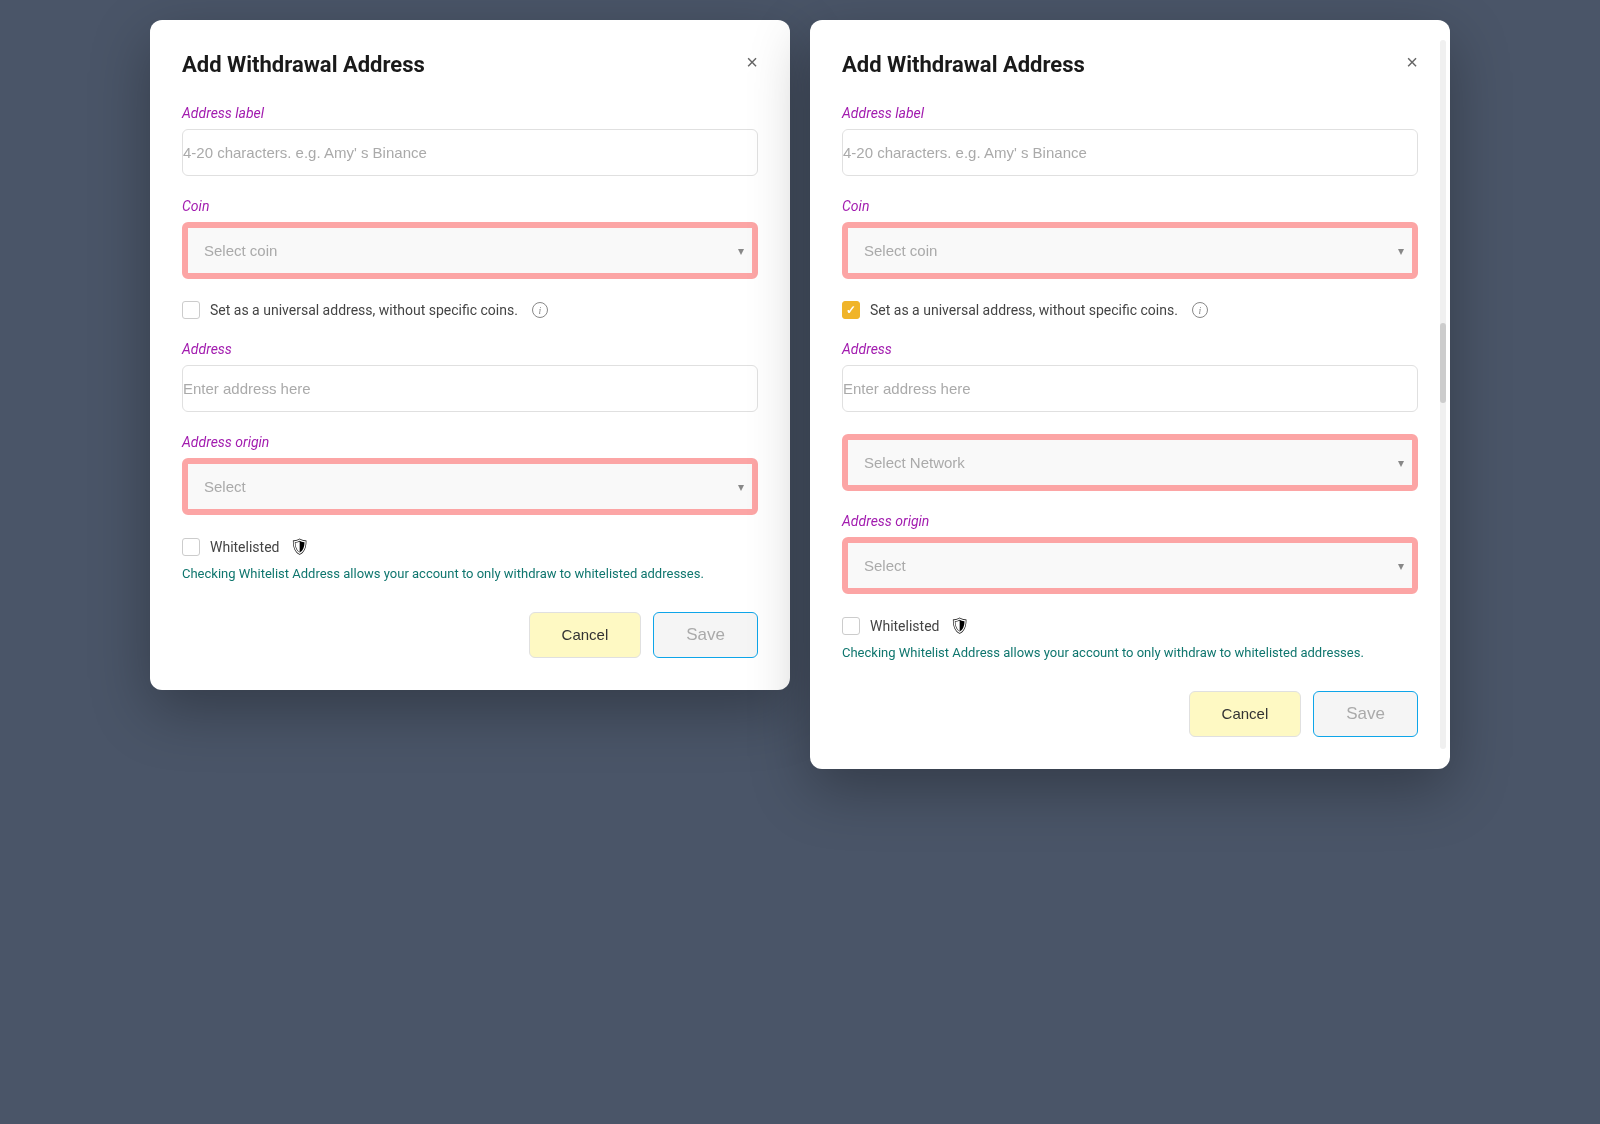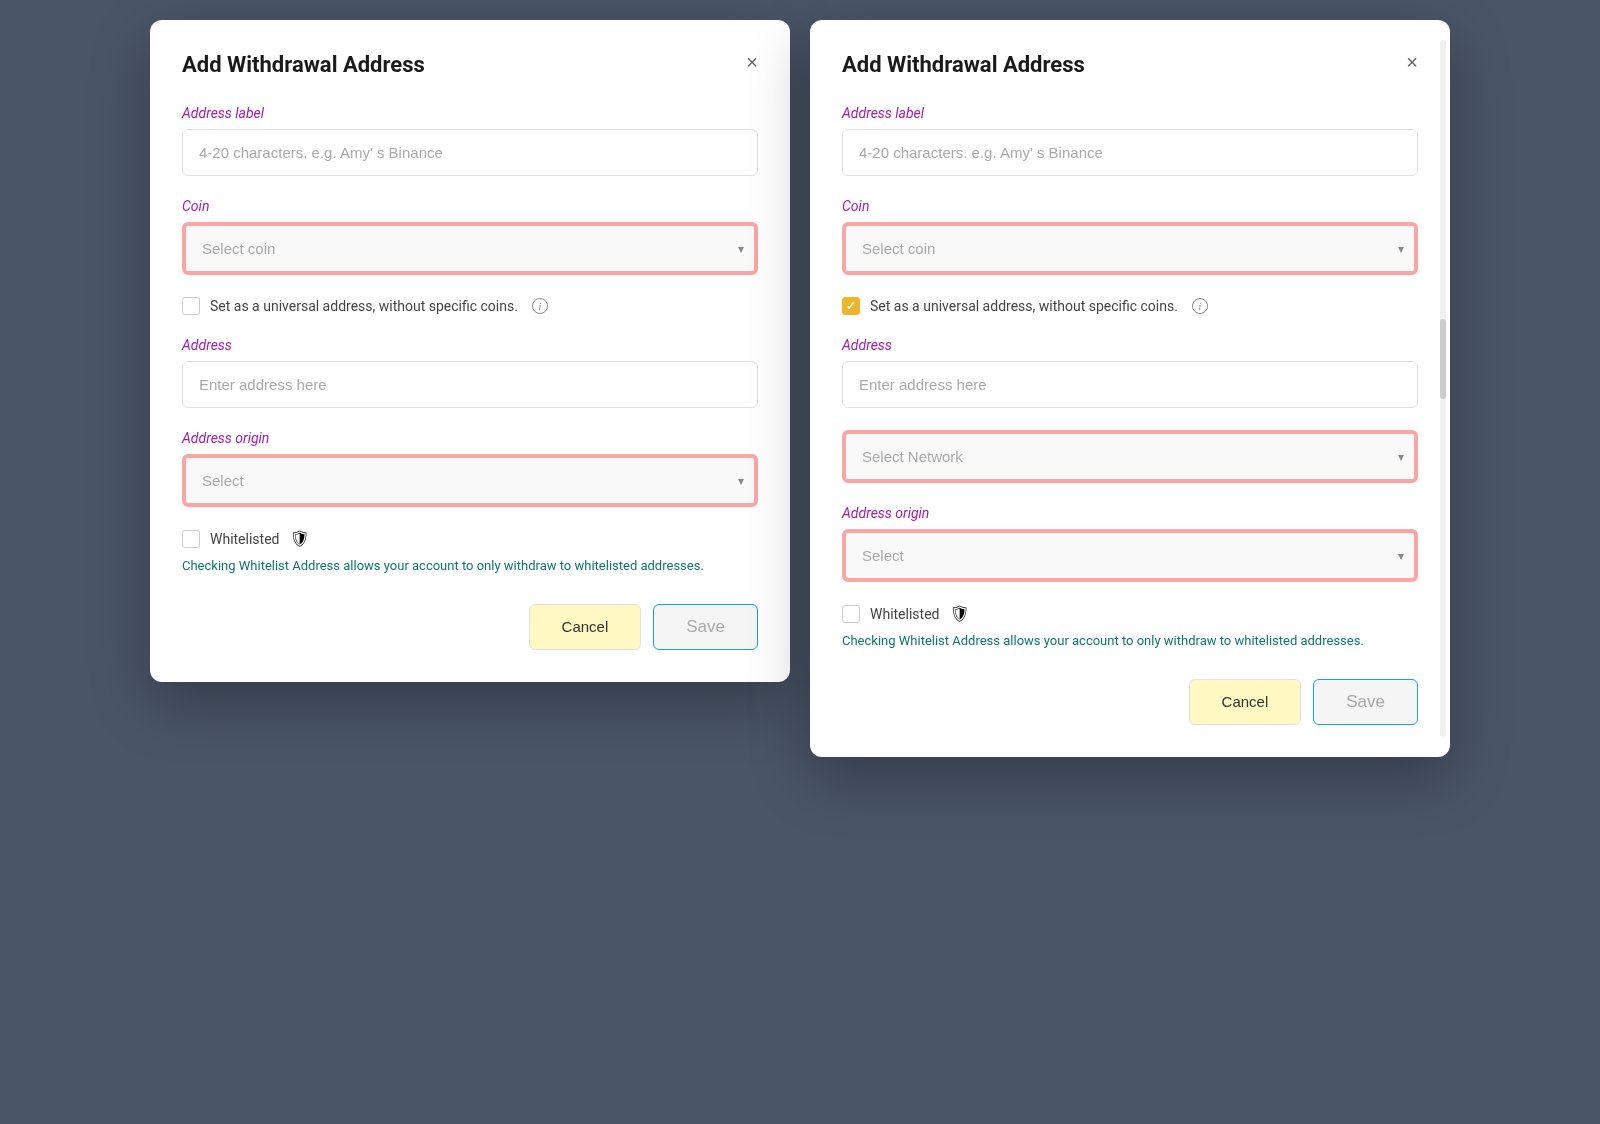--- a/index.html
+++ b/index.html
@@ -47,33 +47,33 @@
       font-size: 14px;
       color: #a21caf;
       margin-bottom: 8px;
       font-weight: 400;
       font-style: italic;
     }
     .form-input {
       width: 100%;
       border: 1px solid #e0e0e0;
       border-radius: 6px;
-      padding: 14px 16px;
+      padding: 14px 0;
       font-size: 15px;
       color: #1a1a1a;
       outline: none;
       background: #fff;
     }
     .form-input::placeholder { color: #aaa; }
     .form-select-wrapper {
       position: relative;
     }
     .form-select {
       width: 100%;
-      border: 4px solid #fca5a5;
+      border: 6px solid #fca5a5;
       border-radius: 6px;
       padding: 14px 40px 14px 16px;
       font-size: 15px;
       color: #aaa;
       outline: none;
       background: #f9f9f9;
       appearance: none;
       cursor: pointer;
     }
     .select-arrow {

